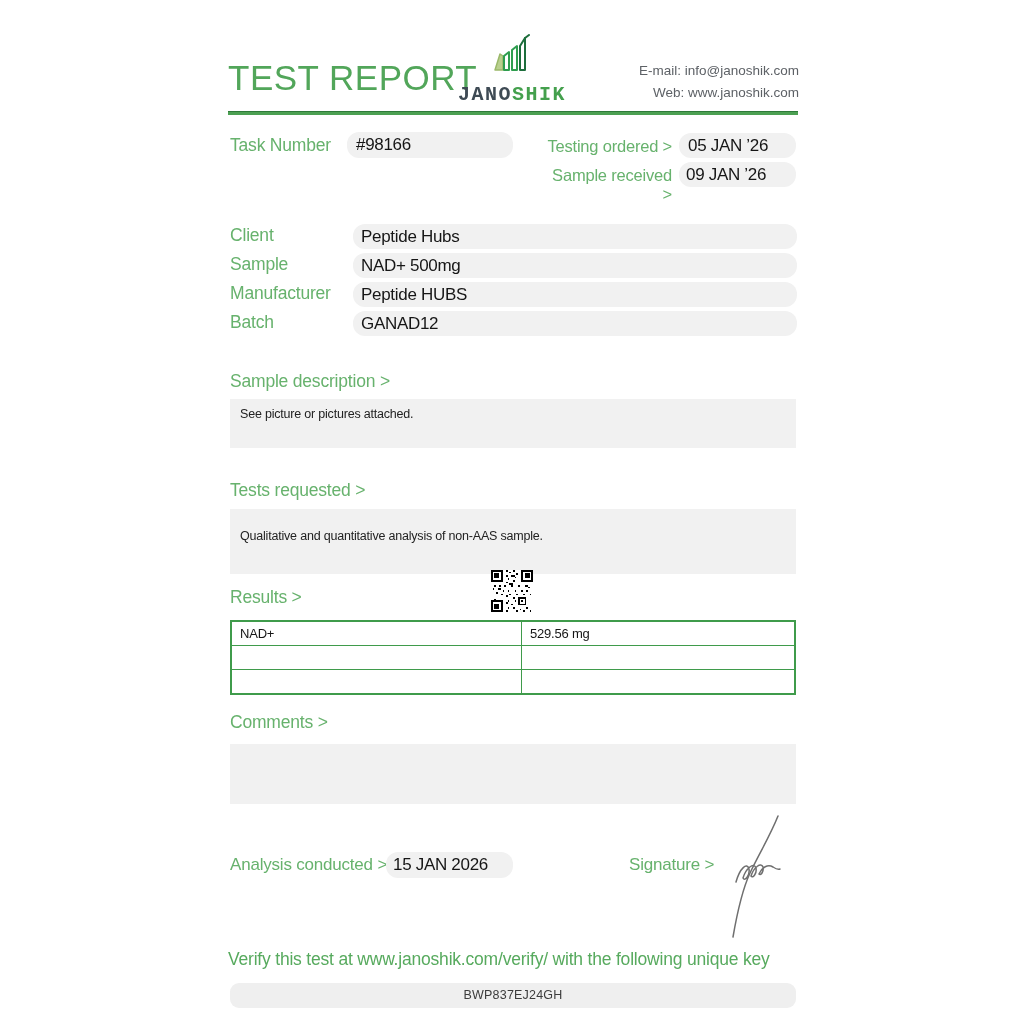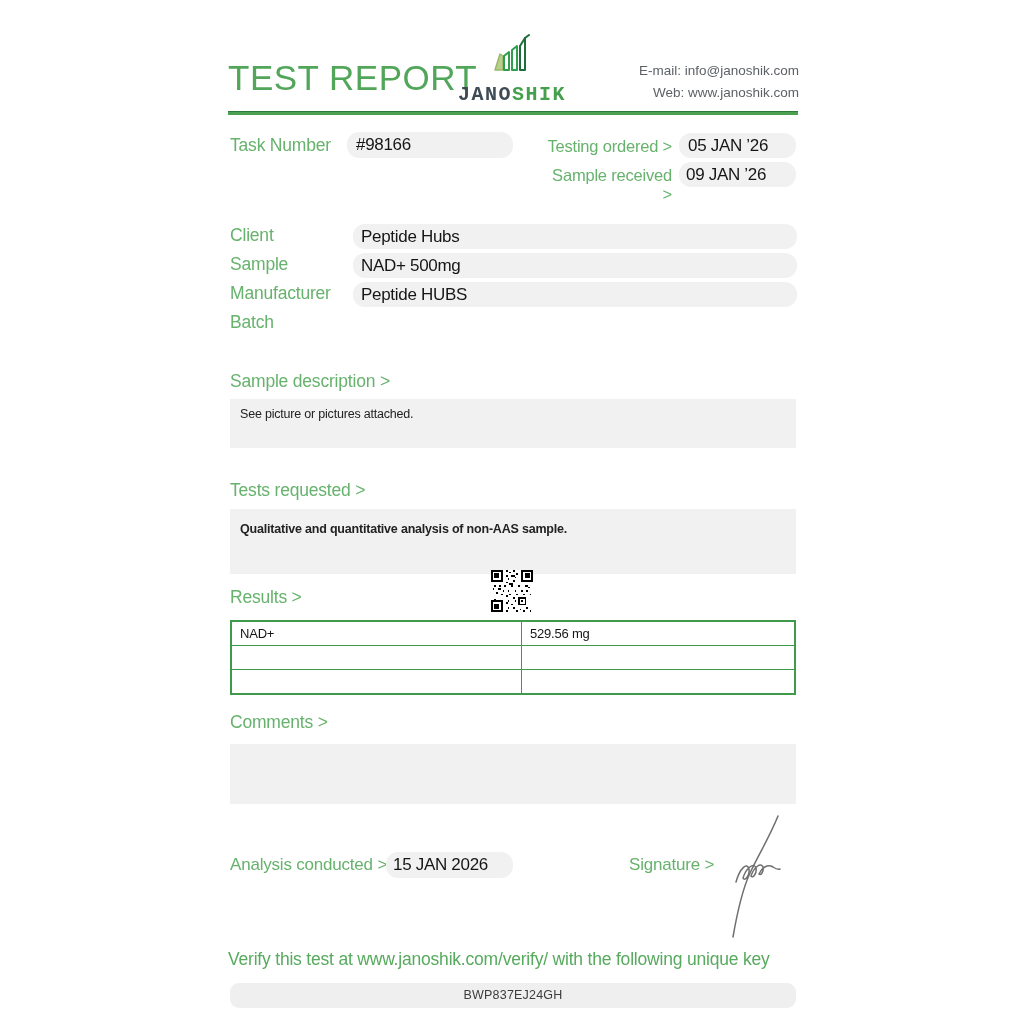--- a/index.html
+++ b/index.html
@@ -30,21 +30,21 @@
   .date-label-2{left:540px;top:166px;width:132px;text-align:right;font-size:16.5px;}
   .date-box-2{left:679px;top:162px;width:117px;height:25px;line-height:25px;padding-left:7px;box-sizing:border-box;}
   
   .info-row{left:230px;width:567px;height:25px;}
   .info-row .lbl{position:absolute;left:0;top:1px;}
   .info-row .box{position:absolute;left:123px;top:0;width:444px;height:25px;line-height:25px;padding-left:8px;box-sizing:border-box;background:#f1f1f1;}
   
   .sec-desc-h{left:230px;top:371px;}
   .sec-desc-b{left:230px;top:399px;width:566px;height:49px;box-sizing:border-box;padding:8px 10px;}
   .sec-tests-h{left:230px;top:480px;}
-  .sec-tests-b{left:230px;top:509px;width:566px;height:65px;box-sizing:border-box;padding:13px 10px;font-weight:bold;}
+  .sec-tests-b{left:230px;top:509px;width:566px;height:65px;box-sizing:border-box;padding:20px 10px;}
   .sec-results-h{left:230px;top:587px;}
   .qr{left:487px;top:570px;}
   
   .results-table{left:230px;top:620px;width:566px;border-collapse:collapse;}
   .results-table td{
     border:1px solid #3f9b4b;height:23px;font-size:13px;color:#161616;
     padding:0 0 0 8px;letter-spacing:-0.2px;
   }
   .results-table{border:2px solid #3f9b4b;}
   .results-table td.c1{width:281px;}
@@ -101,20 +101,21 @@
 <div class="abs info-row" style="top:253px">
   <span class="glabel lbl">Sample</span>
   <span class="val box">NAD+ 500mg</span>
 </div>
 <div class="abs info-row" style="top:282px">
   <span class="glabel lbl">Manufacturer</span>
   <span class="val box">Peptide HUBS</span>
 </div>
 <div class="abs info-row" style="top:311px">
   <span class="glabel lbl">Batch</span>
+  <span class="val box">GANAD12</span>
 </div>
 
 <div class="abs glabel sec-desc-h">Sample description &gt;</div>
 <div class="abs gbox small-text sec-desc-b">See picture or pictures attached.</div>
 
 <div class="abs glabel sec-tests-h">Tests requested &gt;</div>
 <div class="abs gbox small-text sec-tests-b">Qualitative and quantitative analysis of non-AAS sample.</div>
 
 <div class="abs glabel sec-results-h">Results &gt;</div>
 

